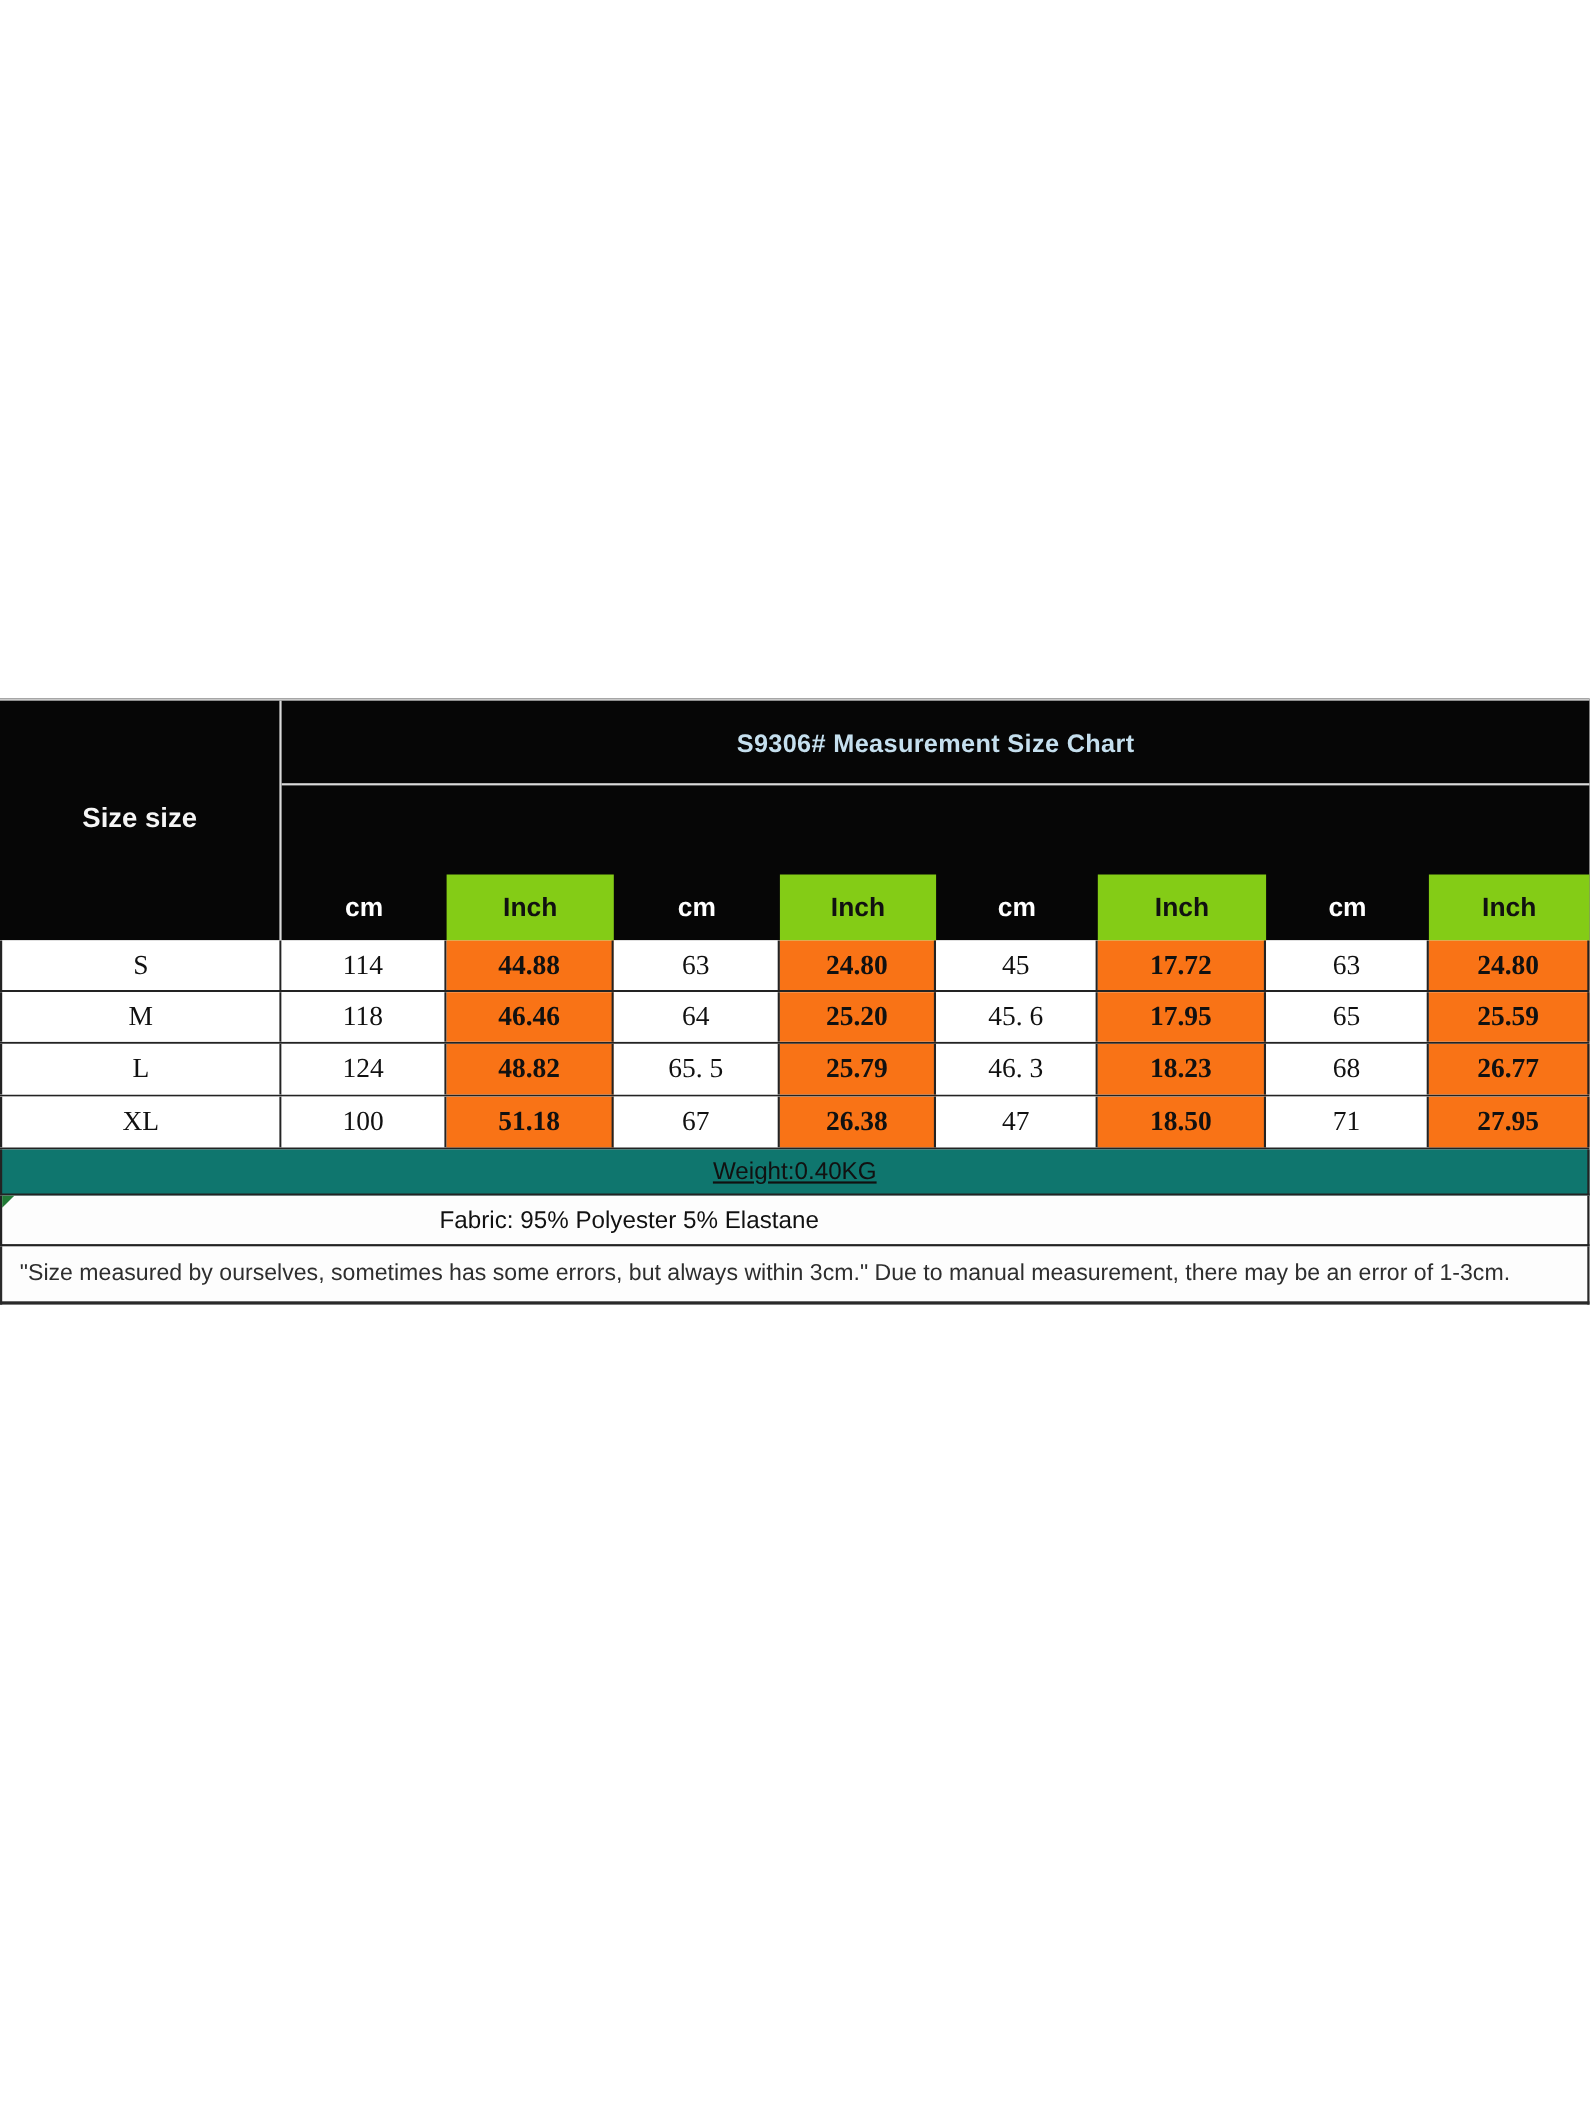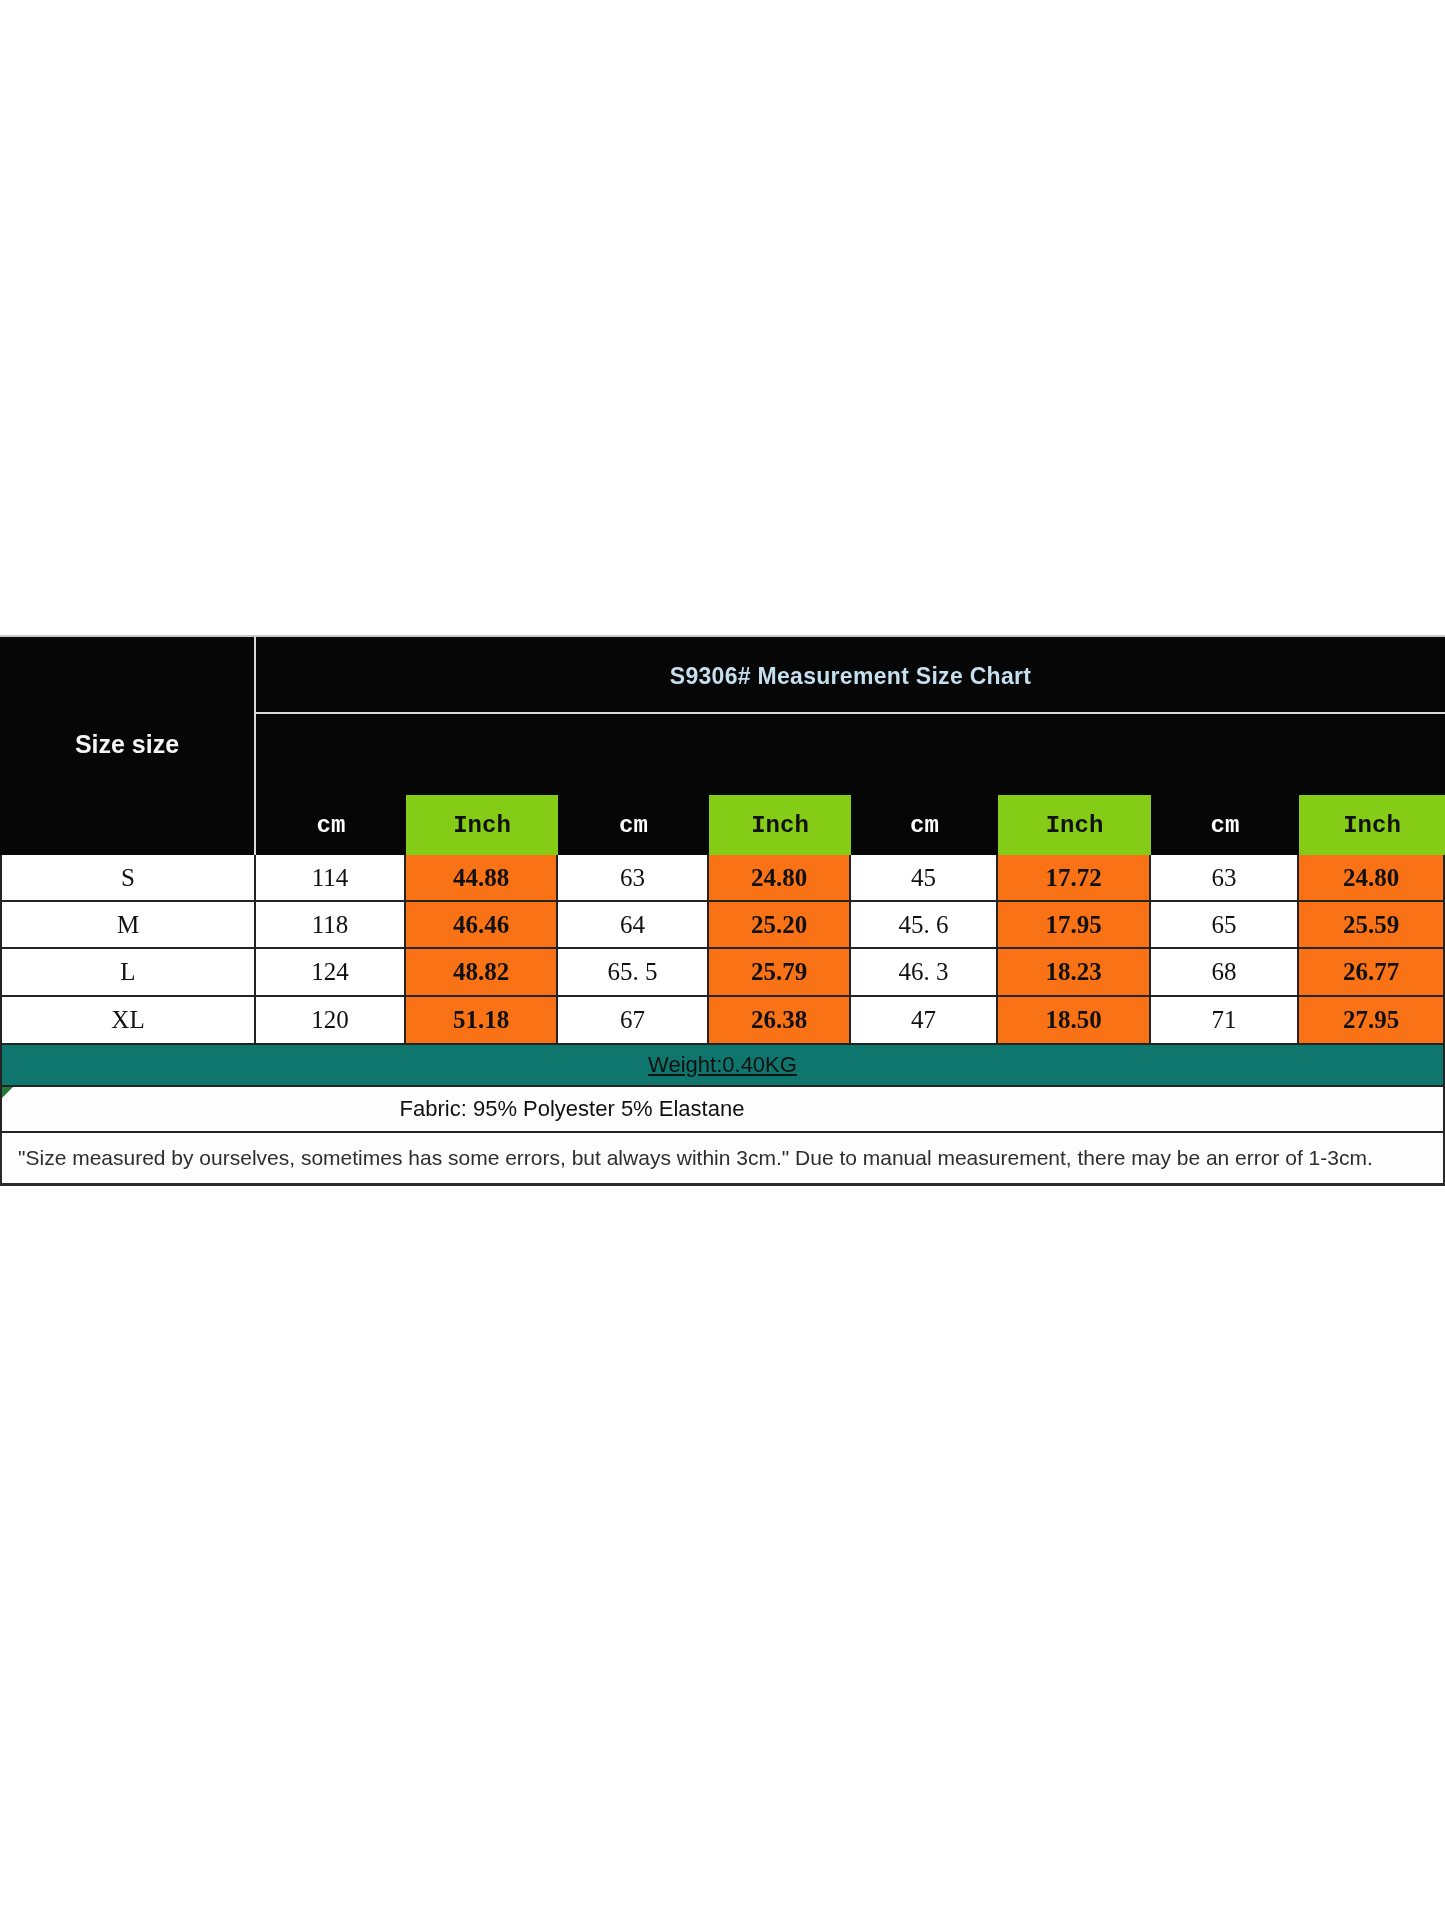--- a/index.html
+++ b/index.html
@@ -41,21 +41,21 @@
   .gw1 { width: 302px; } .gw2 { width: 293px; } .gw3 { width: 300px; } .gw4 { width: 294px; }
   .gcell.length { color: #ece5c0; }
   .gcell.shoulder { font-size: 15px; font-weight: bold; color: #f3f3f3; }
 
   .units-row {
     position: absolute; left: 256px; top: 158px; width: 1189px; height: 62px;
     display: flex;
   }
   .ucell {
     height: 100%; text-align: center; line-height: 62px;
-    font-family: Liberation Mono, monospace; font-weight: bold; font-size: 24px;
+    font-family: Liberation Sans, sans-serif; font-weight: bold; font-size: 24px;
   }
   .ucell.cm  { color: #ffffff; }
   .ucell.inch { background: #84cc16; color: #111111; }
 
   
   .cw0 { width: 256px; } .cw1 { width: 150px; } .cw2 { width: 152px; }
   .cw3 { width: 151px; } .cw4 { width: 142px; } .cw5 { width: 147px; }
   .cw6 { width: 153px; } .cw7 { width: 148px; } .cw8 { width: 146px; }
 
   
@@ -159,21 +159,21 @@
       <div class="dcell cw3">65. 5</div>
       <div class="dcell cw4 inch">25.79</div>
       <div class="dcell cw5">46. 3</div>
       <div class="dcell cw6 inch">18.23</div>
       <div class="dcell cw7">68</div>
       <div class="dcell cw8 inch">26.77</div>
     </div>
 
     <div class="drow rh48">
       <div class="dcell cw0">XL</div>
-      <div class="dcell cw1">120</div>
+      <div class="dcell cw1">100</div>
       <div class="dcell cw2 inch">51.18</div>
       <div class="dcell cw3">67</div>
       <div class="dcell cw4 inch">26.38</div>
       <div class="dcell cw5">47</div>
       <div class="dcell cw6 inch">18.50</div>
       <div class="dcell cw7">71</div>
       <div class="dcell cw8 inch">27.95</div>
     </div>
 
     <div class="weight-row">Weight:0.40KG</div>

